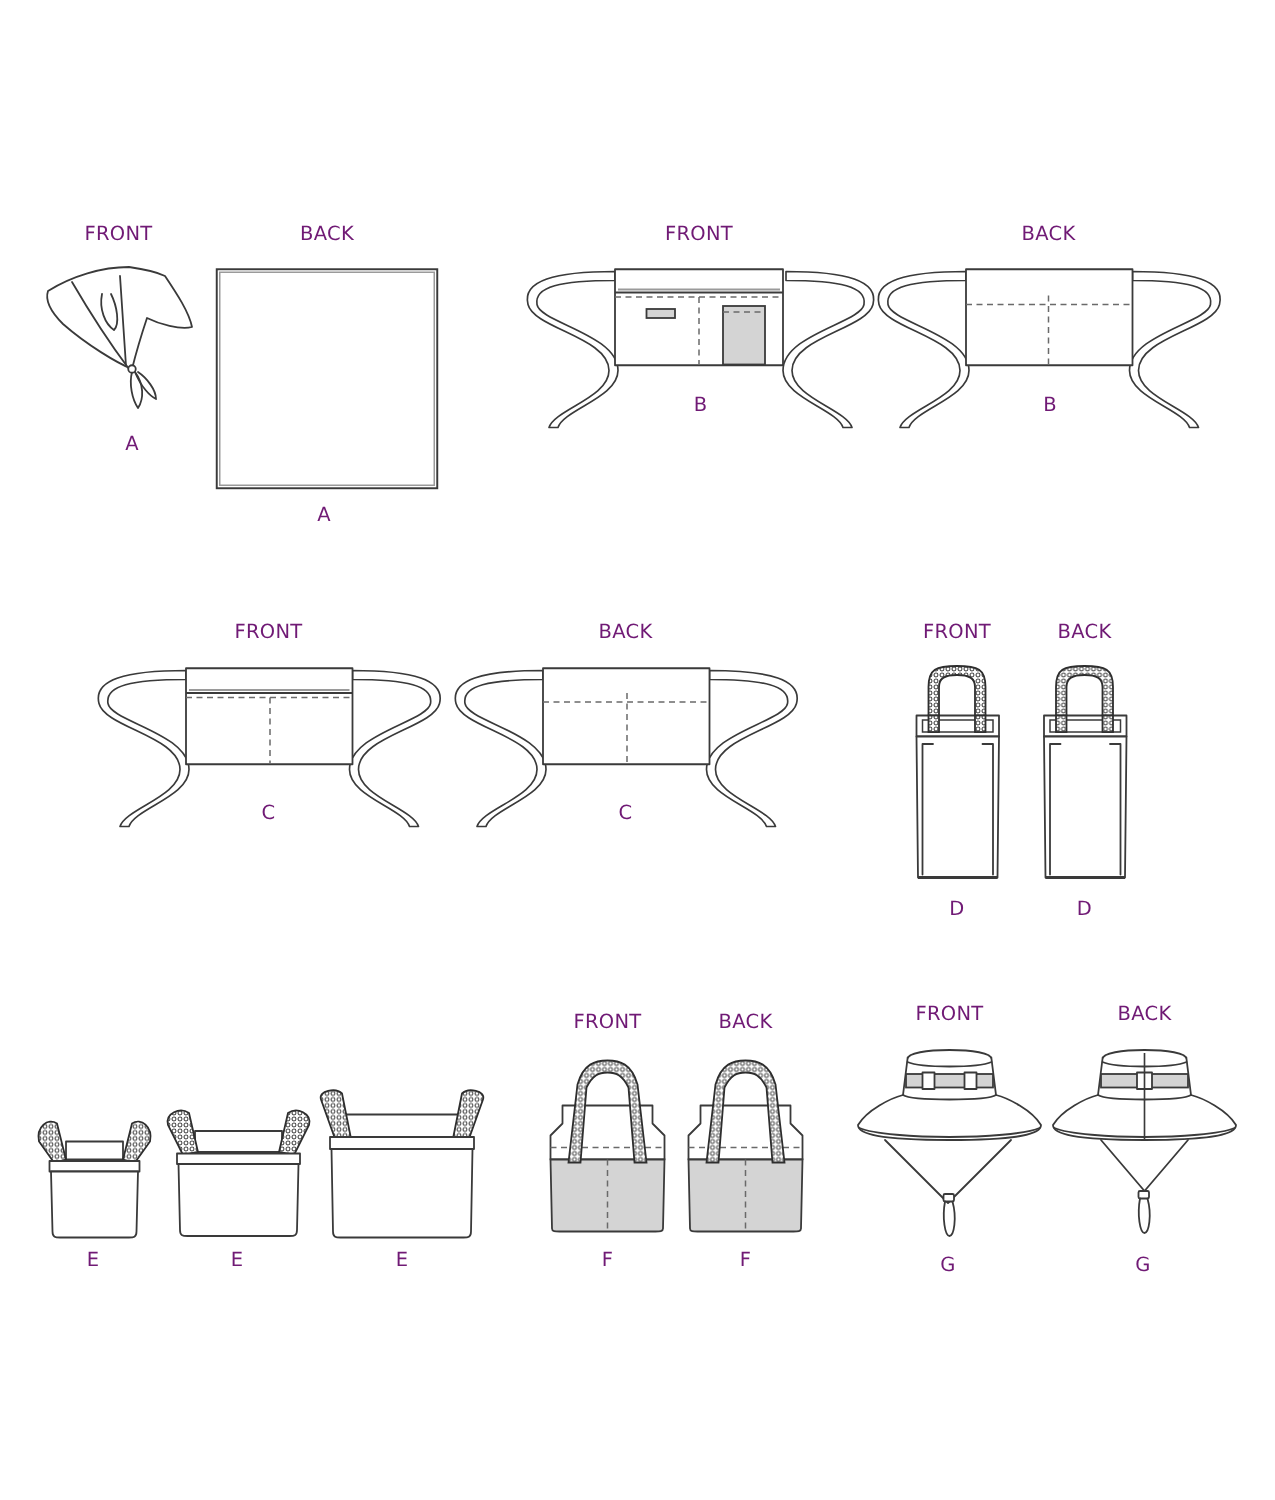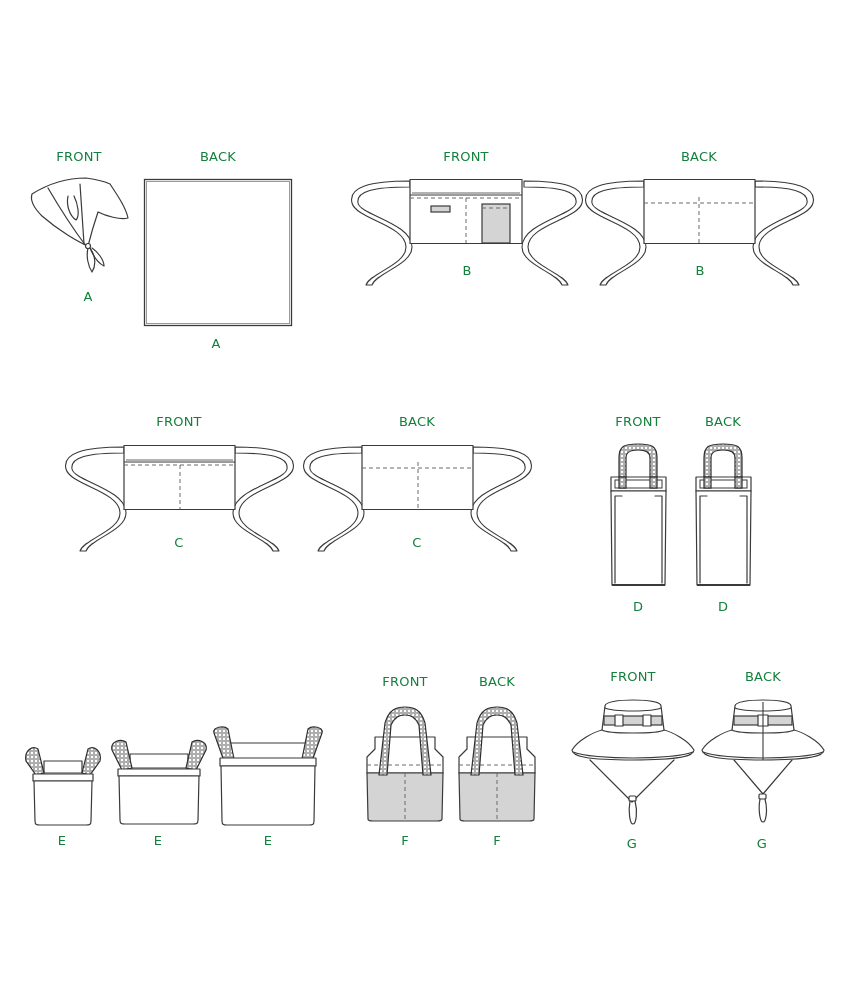--- a/index.html
+++ b/index.html
@@ -1,17 +1,17 @@
 <!DOCTYPE html>
 <html><head>
 <meta charset="utf-8">
 <style>
   html,body{margin:0;padding:0;background:#ffffff;}
   body{width:850px;height:1000px;position:relative;overflow:hidden;font-family:"DejaVu Sans",sans-serif;}
-  .lbl{position:absolute;color:#15803d;font-size:13px;letter-spacing:0.2px;transform:translateX(-50%);white-space:nowrap;line-height:1;}
+  .lbl{position:absolute;color:#701a75;font-size:13px;letter-spacing:0.2px;transform:translateX(-50%);white-space:nowrap;line-height:1;}
   .fig{position:absolute;}
   svg{display:block;overflow:visible;}
   .s{fill:none;stroke:#3a3a3a;stroke-width:1.2;stroke-linejoin:round;stroke-linecap:round;}
   .w{fill:#fff;stroke:#3a3a3a;stroke-width:1.2;stroke-linejoin:round;}
   .g{fill:#d4d4d4;stroke:#3a3a3a;stroke-width:1.2;}
   .d{fill:none;stroke:#6a6a6a;stroke-width:1;stroke-dasharray:4 3;}
   .t{fill:#fff;stroke:#3a3a3a;stroke-width:1.1;stroke-linejoin:round;}
   .pat{fill:url(#dots);stroke:#2e2e2e;stroke-width:1.2;}
 </style>
 </head>

